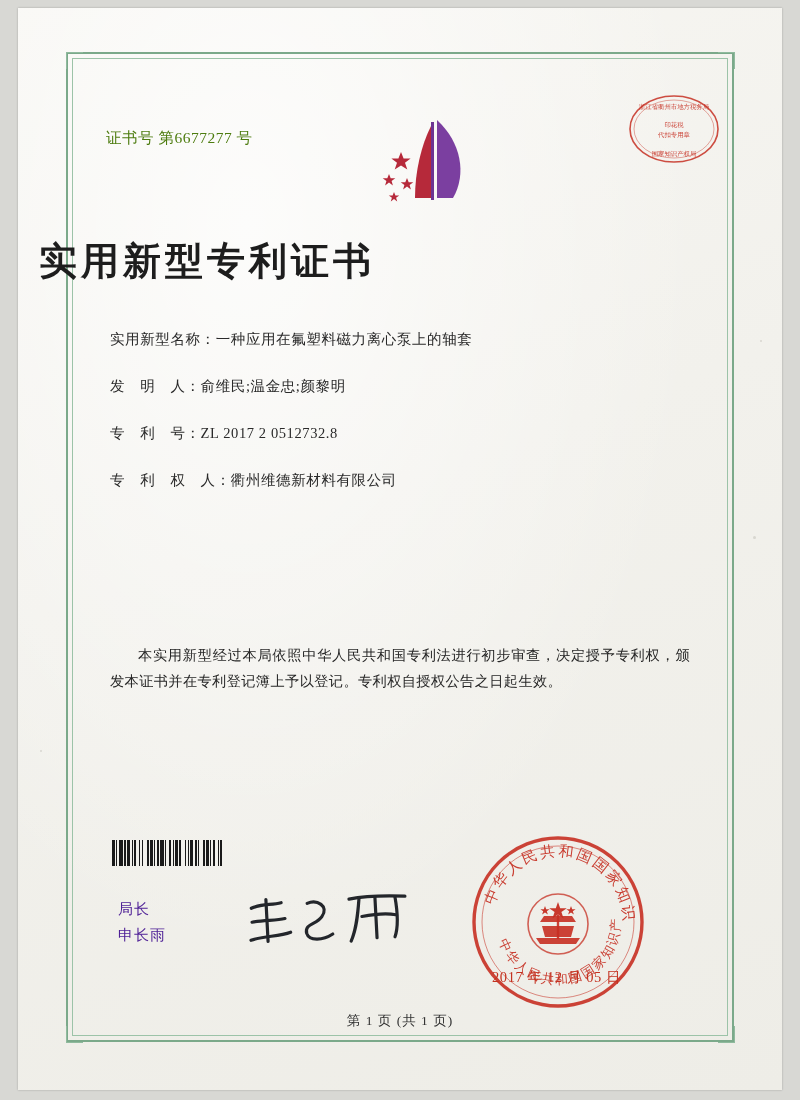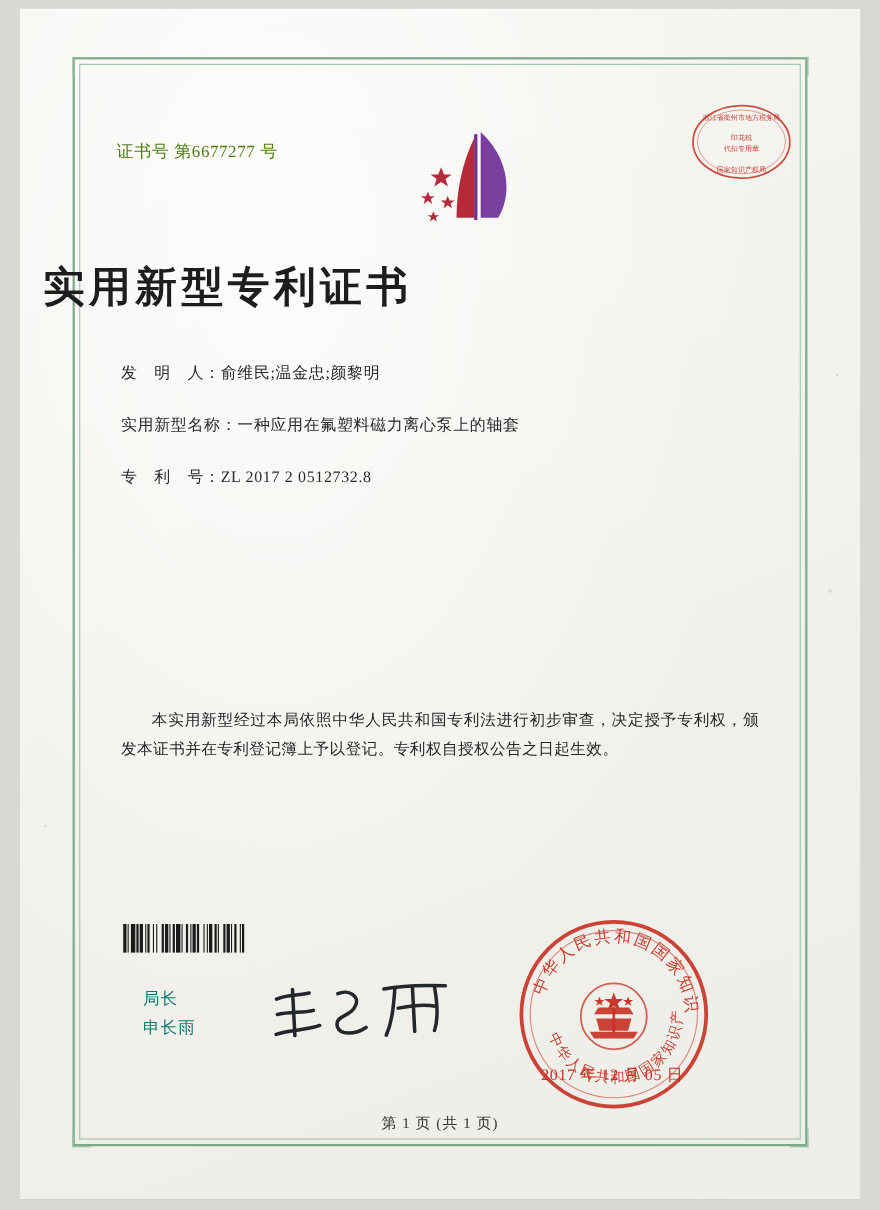--- a/index.html
+++ b/index.html
@@ -138,23 +138,22 @@
     bottom: 0;
     background: #1a1a1a;
   }
   
   .director {
     position: absolute;
     left: 100px;
     top: 888px;
     font-size: 15px;
     line-height: 26px;
-    color: #0f766e;
+    color: #4c1d95;
     letter-spacing: 1px;
-    margin-left: 12px;
   }
   .signature {
     position: absolute;
     left: 220px;
     top: 880px;
     width: 190px;
     height: 62px;
     font-family: "DejaVu Serif", serif;
     font-size: 44px;
     color: #23262b;
@@ -238,27 +237,30 @@
         <text x="48" y="45">代扣专用章</text>
         <text x="48" y="64">国家知识产权局</text>
       </g>
     </svg>
   </div>
 
   <div class="title">实用新型专利证书</div>
 
   <div class="fields">
     <div class="field-row">
+      <span class="lbl">实用新型名称：</span><span class="val">一种应用在氟塑料磁力离心泵上的轴套</span>
+    </div>
+    <div class="field-row">
       <span class="lbl">发　明　人：</span><span class="val">俞维民;温金忠;颜黎明</span>
-    </div>
-    <div class="field-row">
-      <span class="lbl">实用新型名称：</span><span class="val">一种应用在氟塑料磁力离心泵上的轴套</span>
     </div>
     <div class="field-row">
       <span class="lbl">专　利　号：</span><span class="val">ZL 2017 2 0512732.8</span>
+    </div>
+    <div class="field-row">
+      <span class="lbl">专　利　权　人：</span><span class="val">衢州维德新材料有限公司</span>
     </div>
   </div>
 
   <div class="body-text">
     <p>本实用新型经过本局依照中华人民共和国专利法进行初步审查，决定授予专利权，颁发本证书并在专利登记簿上予以登记。专利权自授权公告之日起生效。</p>
   </div>
 
   <div class="barcode" id="barcode">
       <i style="left: 0px; width: 3px;"></i>
       <i style="left: 4px; width: 1px;"></i>

